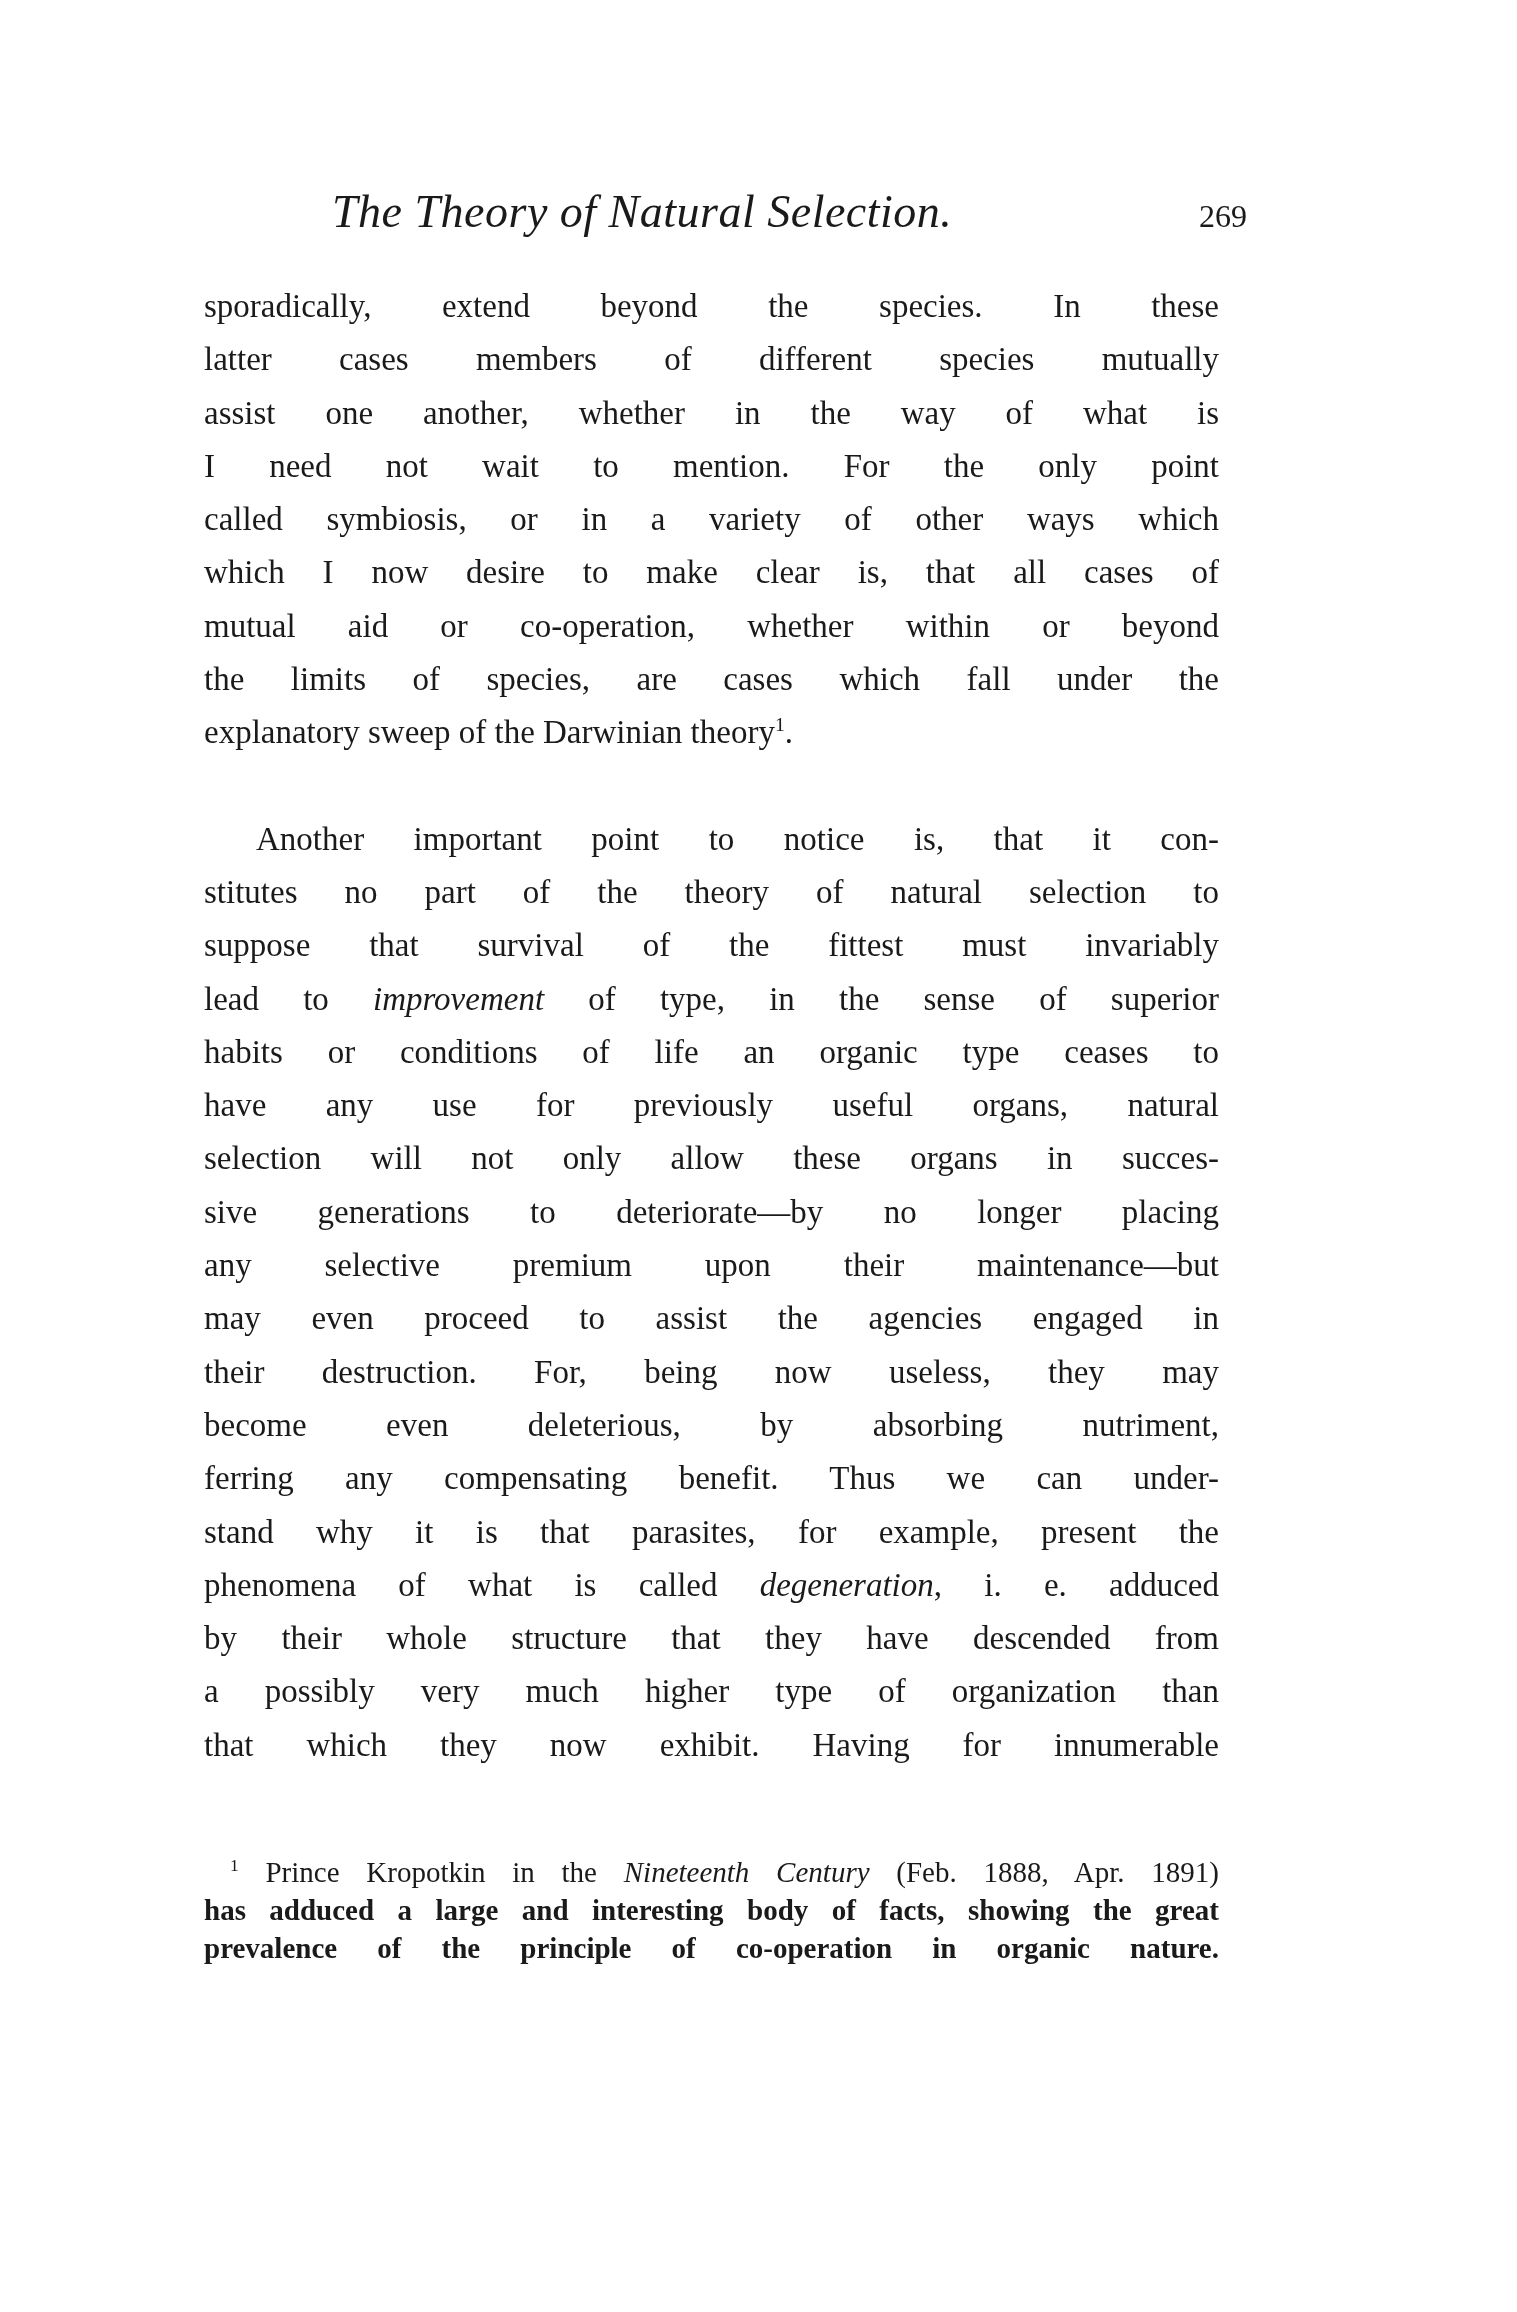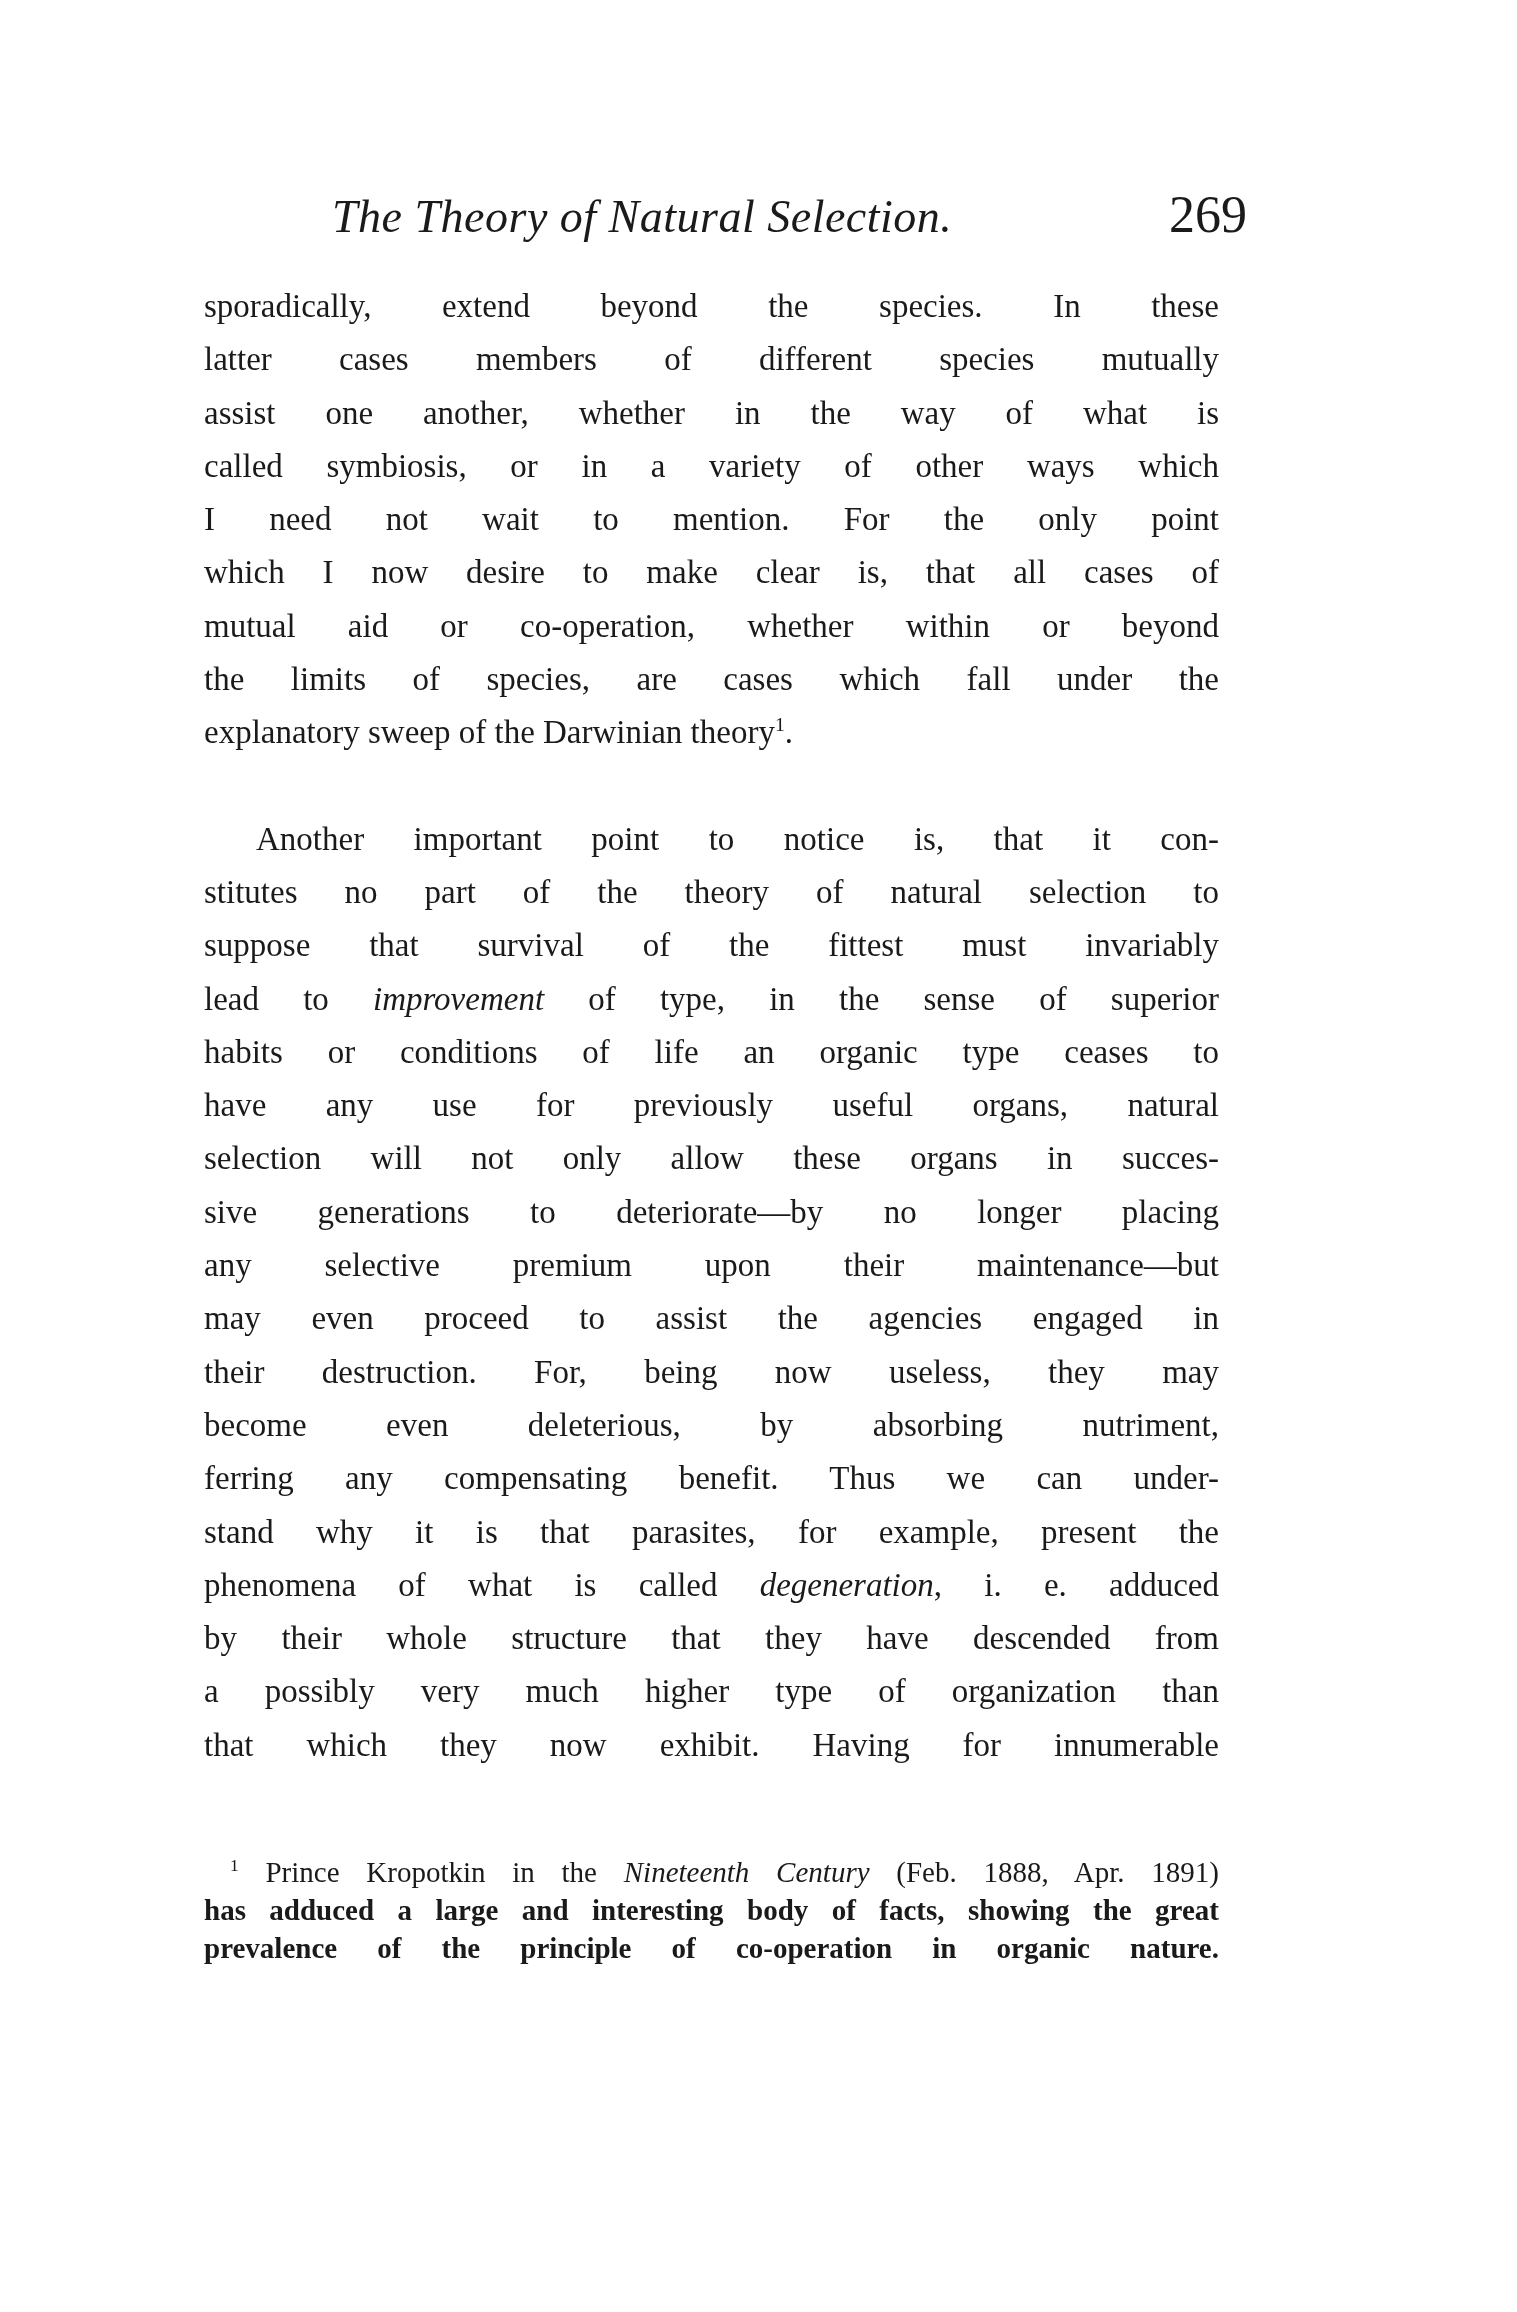--- a/index.html
+++ b/index.html
@@ -4,21 +4,21 @@
 <style>
   html, body { margin: 0; padding: 0; background: #ffffff; }
   body { width: 1517px; height: 2312px; position: relative; overflow: hidden; color: #1a1a1a; }
   .page { position: absolute; left: 0; top: 0; width: 1517px; height: 2312px; }
   .header {
     position: absolute; left: 332px; top: 185px; width: 915px;
     display: flex; justify-content: space-between; align-items: baseline;
     font-family: "Liberation Serif", "DejaVu Serif", serif; font-size: 46px; text-align: center;
   }
   .header .title { font-style: italic; letter-spacing: 0.5px; }
-  .header .num { font-size: 52px; }
+  .header .num { font-size: 32px; }
   .body {
     position: absolute; left: 204px; top: 280px; width: 1015px;
     font-family: "Liberation Serif", "DejaVu Serif", serif; font-size: 33px; line-height: 53.3px;
     text-align: justify;
   }
   .body p { margin: 0; }
   .line { display: block; text-align: justify; text-align-last: justify; white-space: nowrap; }
   .line.last { text-align-last: left; }
   .para2 { margin-top: 53px !important; }
   .indent { padding-left: 52px; }
@@ -37,22 +37,22 @@
   <div class="header">
     <span class="title">The Theory of Natural Selection.</span>
     <span class="num">269</span>
   </div>
 
   <div class="body">
     <p>
       <span class="line">sporadically, extend beyond the species. In these</span>
       <span class="line">latter cases members of different species mutually</span>
       <span class="line">assist one another, whether in the way of what is</span>
+      <span class="line">I need not wait to mention. For the only point</span>
       <span class="line">called symbiosis, or in a variety of other ways which</span>
-      <span class="line">I need not wait to mention. For the only point</span>
       <span class="line">which I now desire to make clear is, that all cases of</span>
       <span class="line">mutual aid or co-operation, whether within or beyond</span>
       <span class="line">the limits of species, are cases which fall under the</span>
       <span class="line last"><span>explanatory sweep of the Darwinian theory</span><sup>1</sup><span>.</span></span>
     </p>
 
     <p class="para2">
       <span class="line indent">Another important point to notice is, that it con-</span>
       <span class="line">stitutes no part of the theory of natural selection to</span>
       <span class="line">suppose that survival of the fittest must invariably</span>

